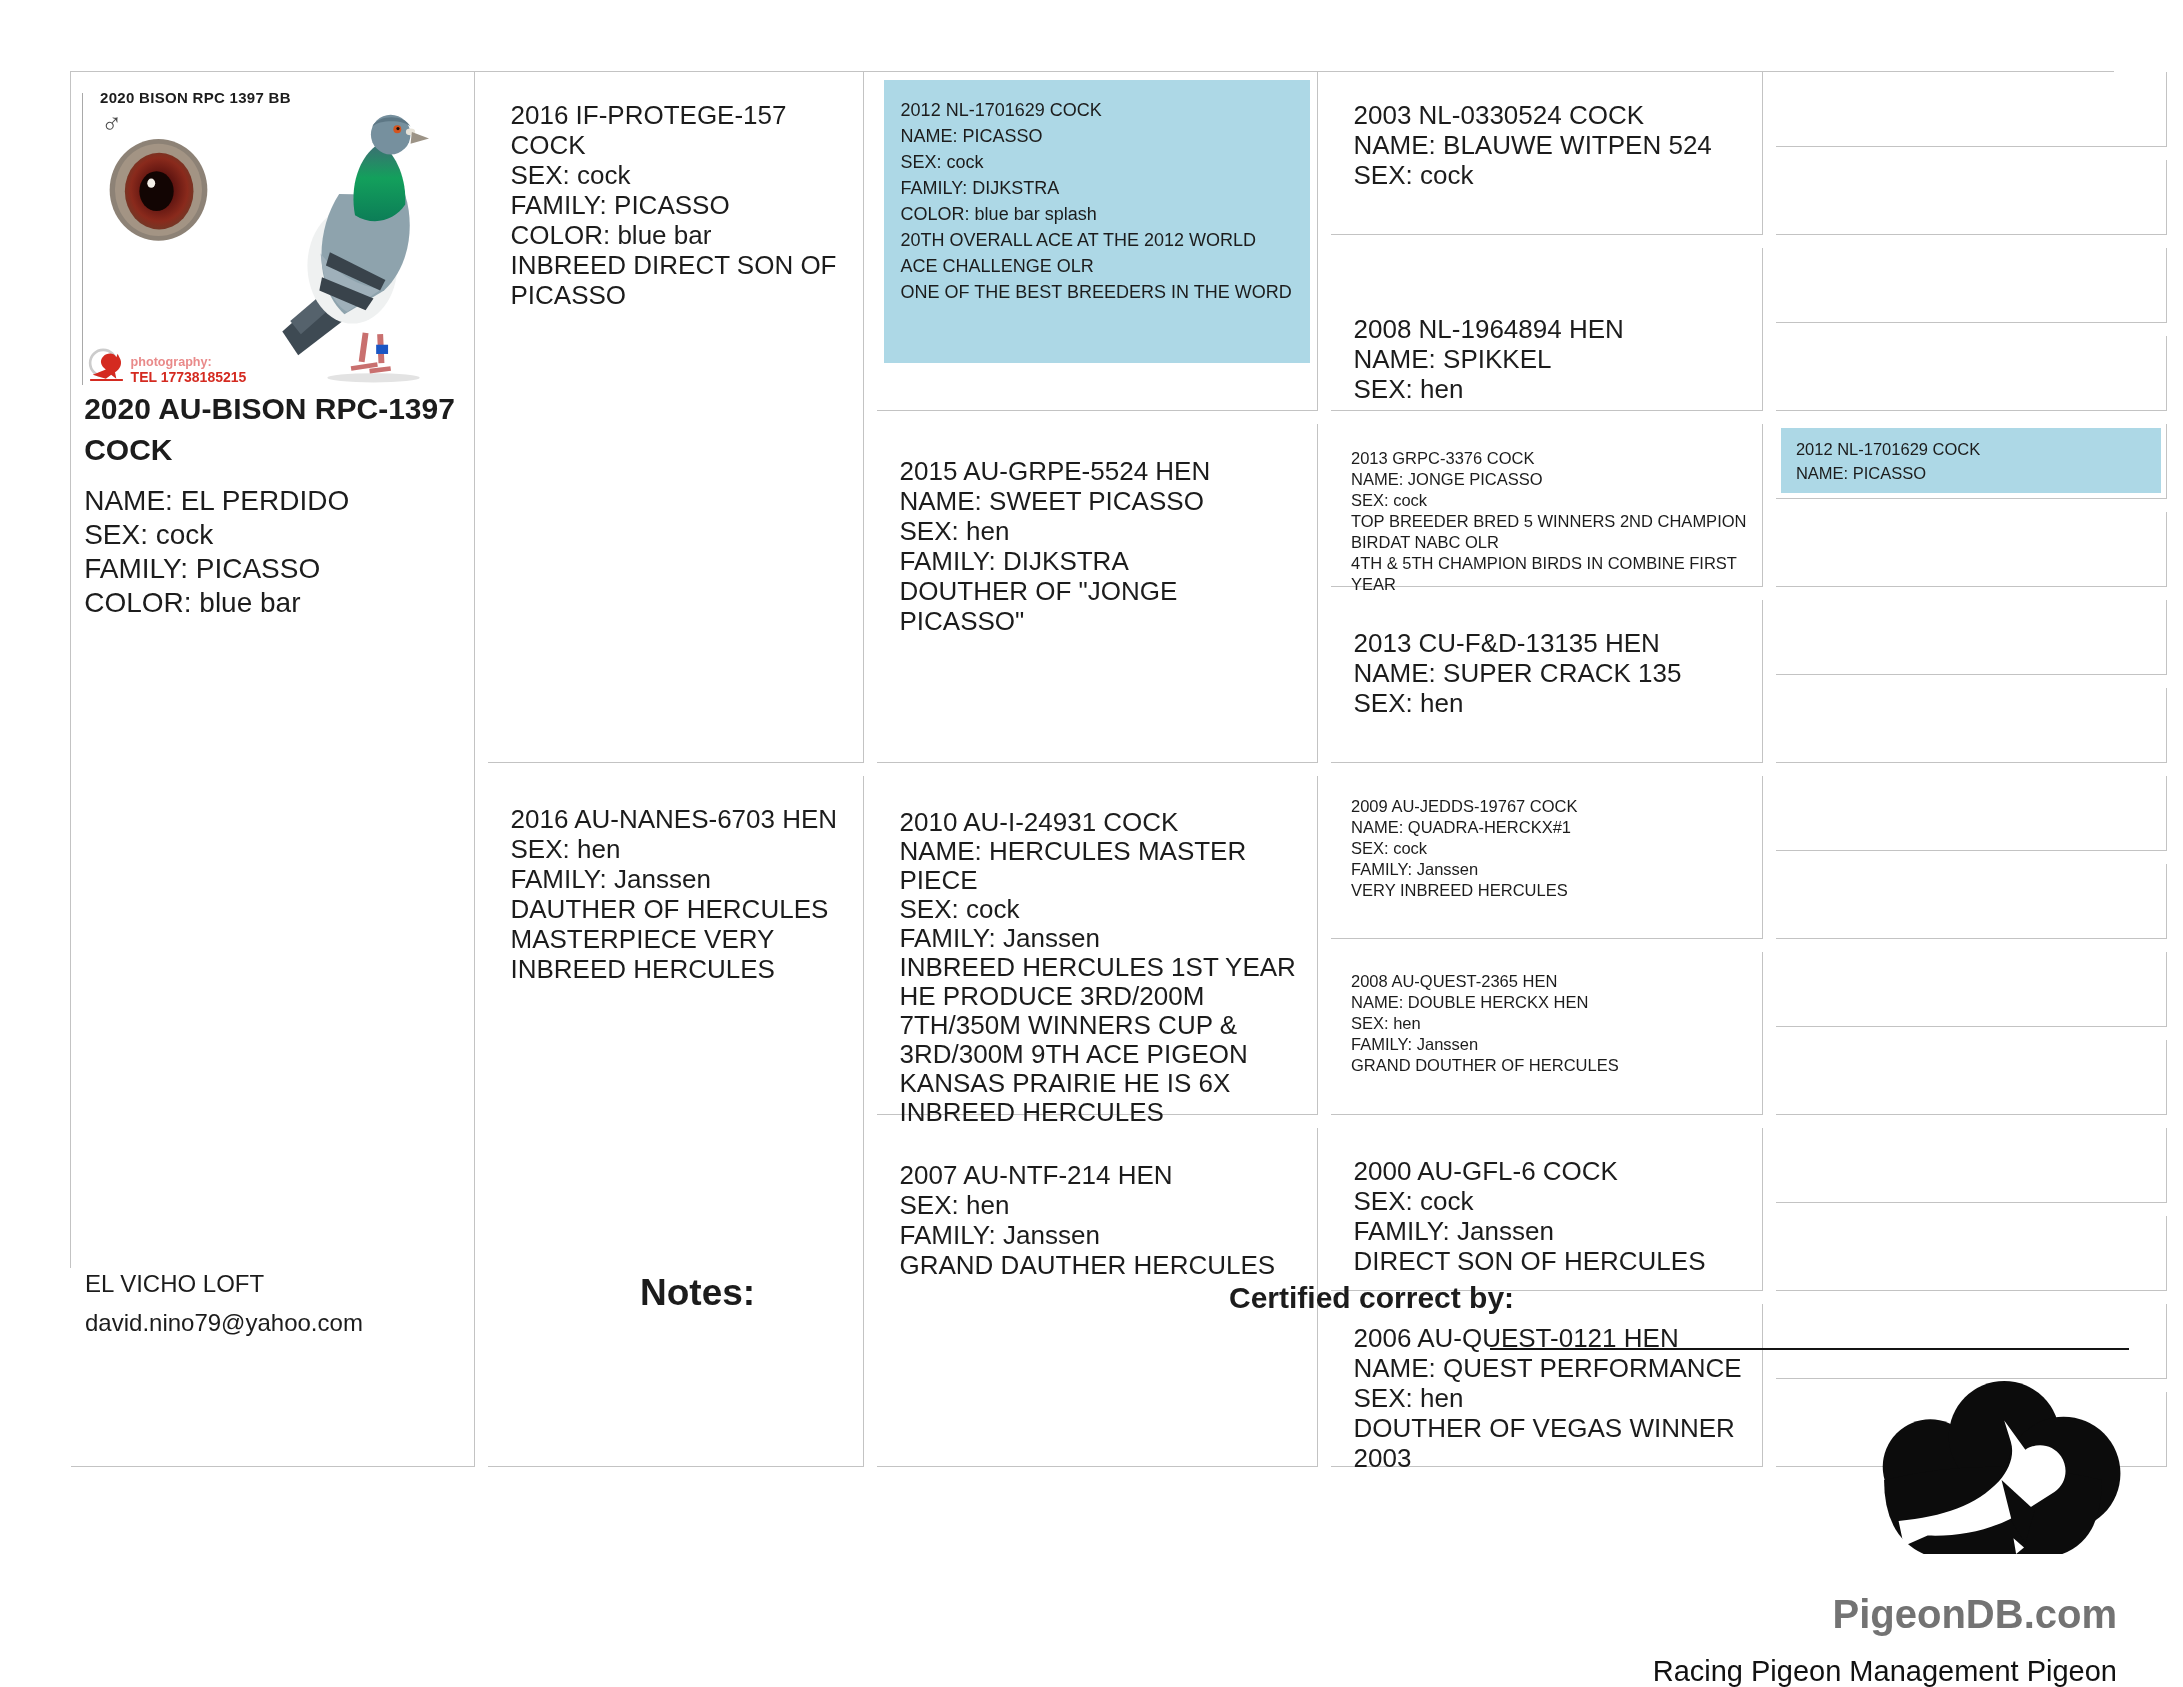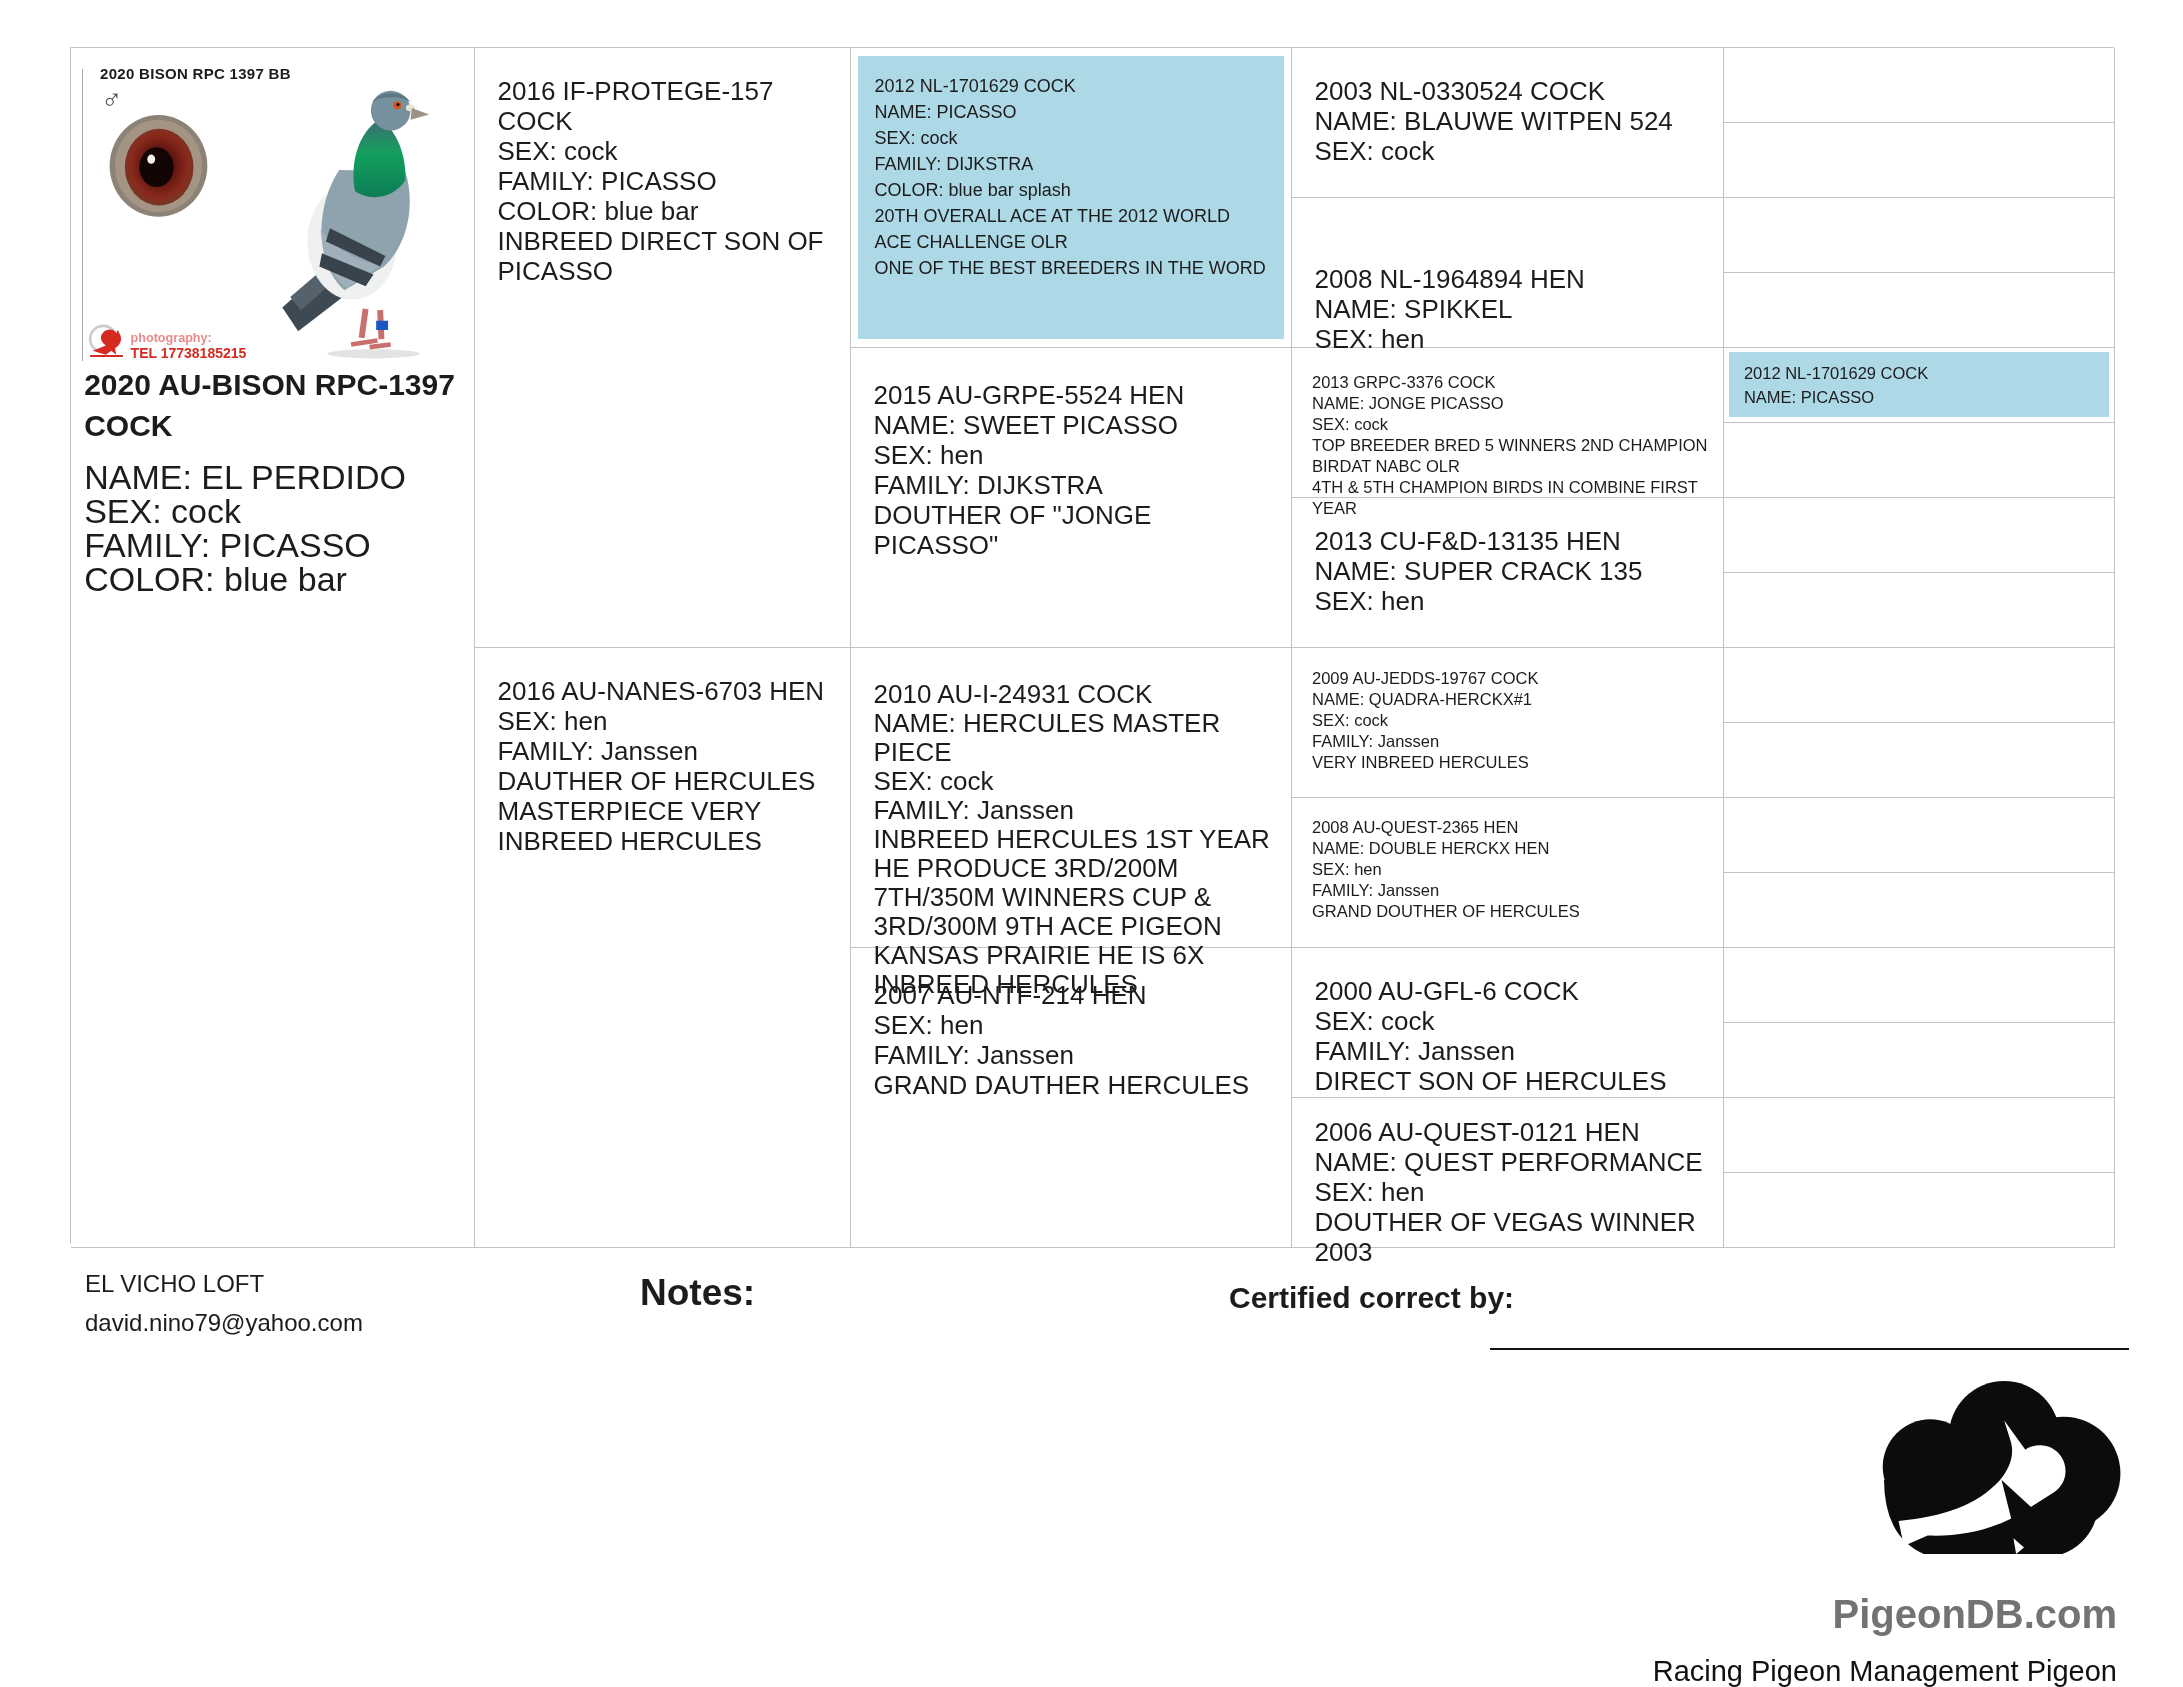--- a/index.html
+++ b/index.html
@@ -1,22 +1,22 @@
 <!DOCTYPE html>
 <html style="font-size:10.6px"><head>
 <meta charset="utf-8">
 <style>
   html,body{margin:0;padding:0;background:#fff;}
   .page{position:relative;width:2183px;height:1687px;background:#ffffff;overflow:hidden;
         font-family:"Liberation Sans","DejaVu Sans",sans-serif;color:#1c1c1c;}
   
-  .pedigree{position:absolute;left:70px;top:47px;width:2043px;height:1196px;
+  .pedigree{position:absolute;left:70px;top:71px;width:2043px;height:1196px;
             display:grid;grid-template-columns:404px 376px 441px 432px 391px;
             grid-template-rows:repeat(16,75px);
-            border-top:1.3px solid #c3c3c3;border-left:1.3px solid #c3c3c3;}
+            border-top:1.3px solid #c3c3c3;border-left:1.3px solid #c3c3c3;gap:13px;}
   .cell{border-right:1.3px solid #c3c3c3;border-bottom:1.3px solid #c3c3c3;box-sizing:border-box;
         overflow:visible;position:relative;}
   .box-lg{font-size:26px;line-height:30px;padding:28px 13.2px 0 22.5px;}
   .box-lg .ln,.box-lg .box-title{white-space:normal;}
   .box-sm{font-size:16.5px;line-height:21px;padding:20px 10.6px 0 20px;}
   .pad-low{padding-top:66px;}
   .pad-tight{padding-top:18.5px;}
   .hl2{margin:8px 6.6px;height:283px;background:#ADD8E6;box-sizing:border-box;
        padding:17px 14.6px 0 17px;font-size:18px;line-height:26px;}
   .hl5{margin:4px 5.3px;height:65px;background:#ADD8E6;box-sizing:border-box;
@@ -27,21 +27,21 @@
   .photo-caption{position:absolute;left:29px;top:17px;font-size:15px;font-weight:700;letter-spacing:0.3px;}
   .sex-symbol{position:absolute;left:30px;top:36px;font-size:28px;color:#4a4a4a;}
   .eye-svg{position:absolute;left:38px;top:66px;}
   .pigeon-svg{position:absolute;left:210px;top:16px;}
   .studio{position:absolute;left:14.6px;top:274px;display:flex;align-items:flex-start;}
   .studio-text{margin-left:4px;padding-top:9.3px;}
   .studio-l1{font-size:12.6px;color:#e98a8a;font-weight:700;}
   .studio-l2{font-size:14px;color:#d42a20;font-weight:700;}
   .subject-title{position:absolute;left:13.2px;top:316px;width:384px;
                  font-size:30px;font-weight:700;line-height:41px;}
-  .subject-lines{position:absolute;left:13.2px;top:412px;width:361px;font-size:34px;line-height:34px;}
+  .subject-lines{position:absolute;left:13.2px;top:412px;width:361px;font-size:28px;line-height:34px;}
   
   .loft-name{position:absolute;left:85px;top:1270px;font-size:24px;}
   .loft-email{position:absolute;left:85px;top:1309px;font-size:24px;}
   .notes-label{position:absolute;left:640px;top:1272px;font-size:37px;font-weight:700;}
   .certified-label{position:absolute;left:1229px;top:1281px;font-size:30px;font-weight:600;}
   .certified-line{position:absolute;left:1490px;top:1348px;width:639px;height:2px;background:#141414;}
   
   .brand-logo{position:absolute;left:1864px;top:1381px;}
   .brand-name{position:absolute;left:1733px;top:1592px;width:384px;text-align:right;
               font-size:40px;font-weight:700;color:#737373;}

